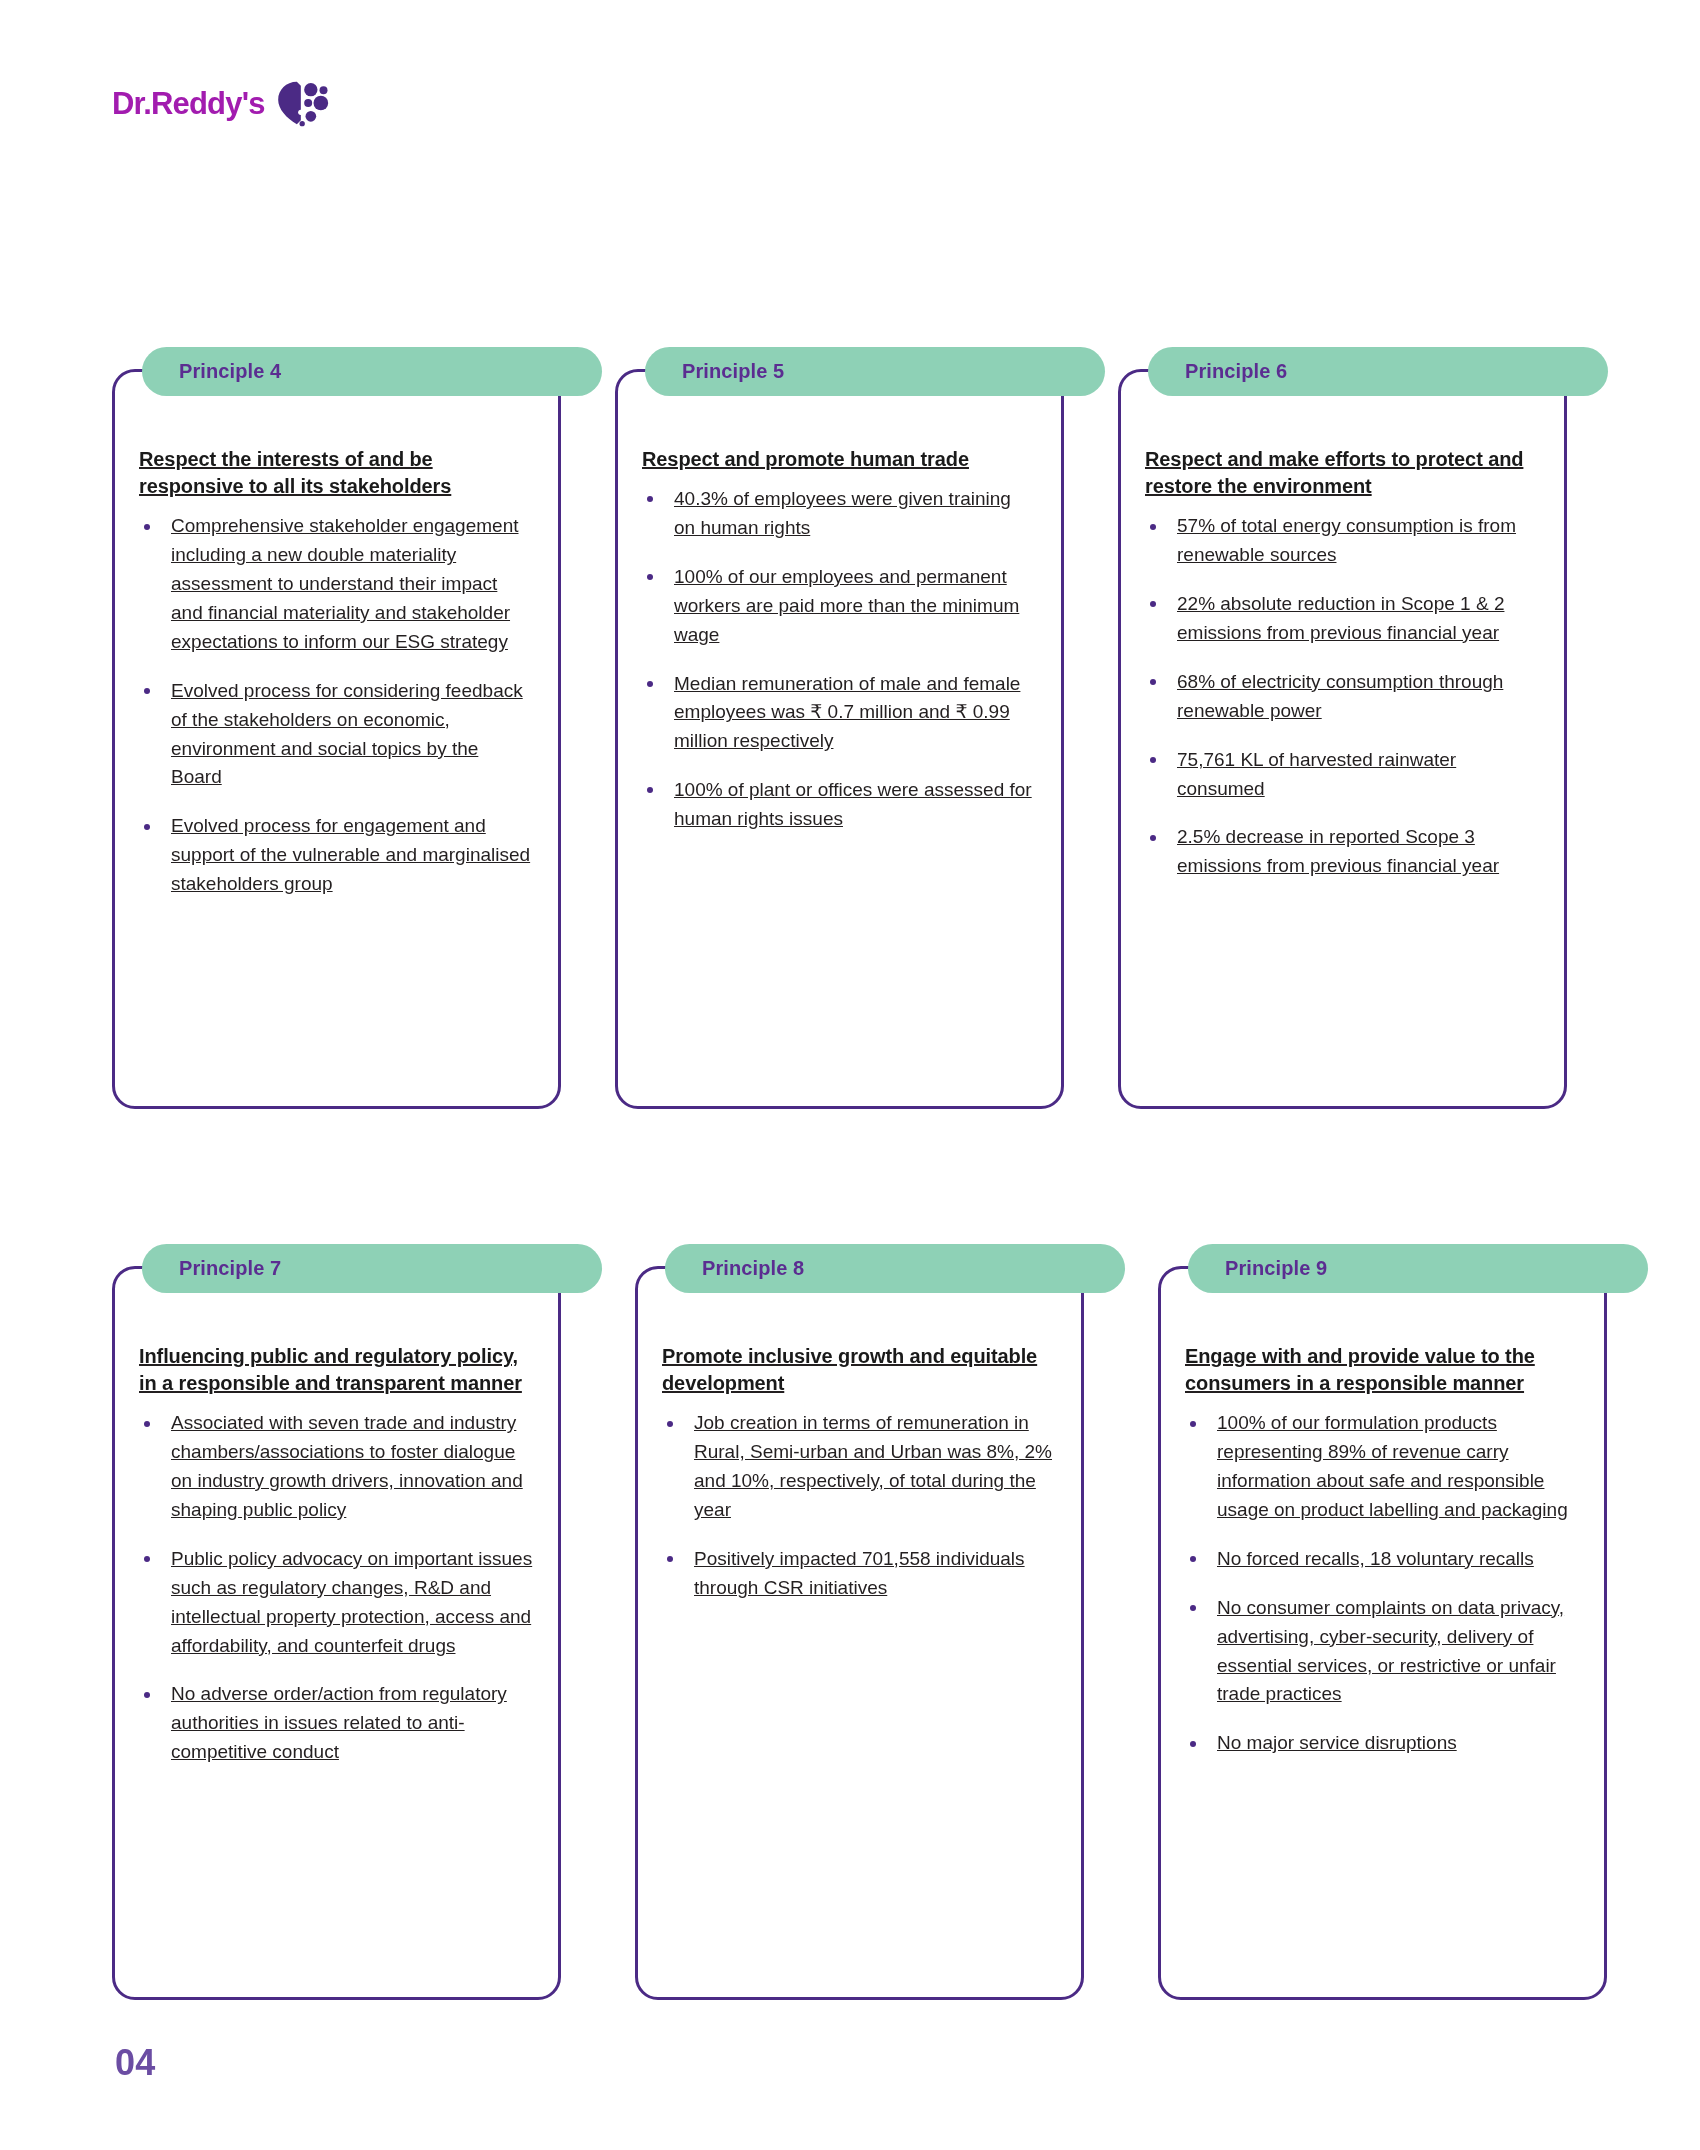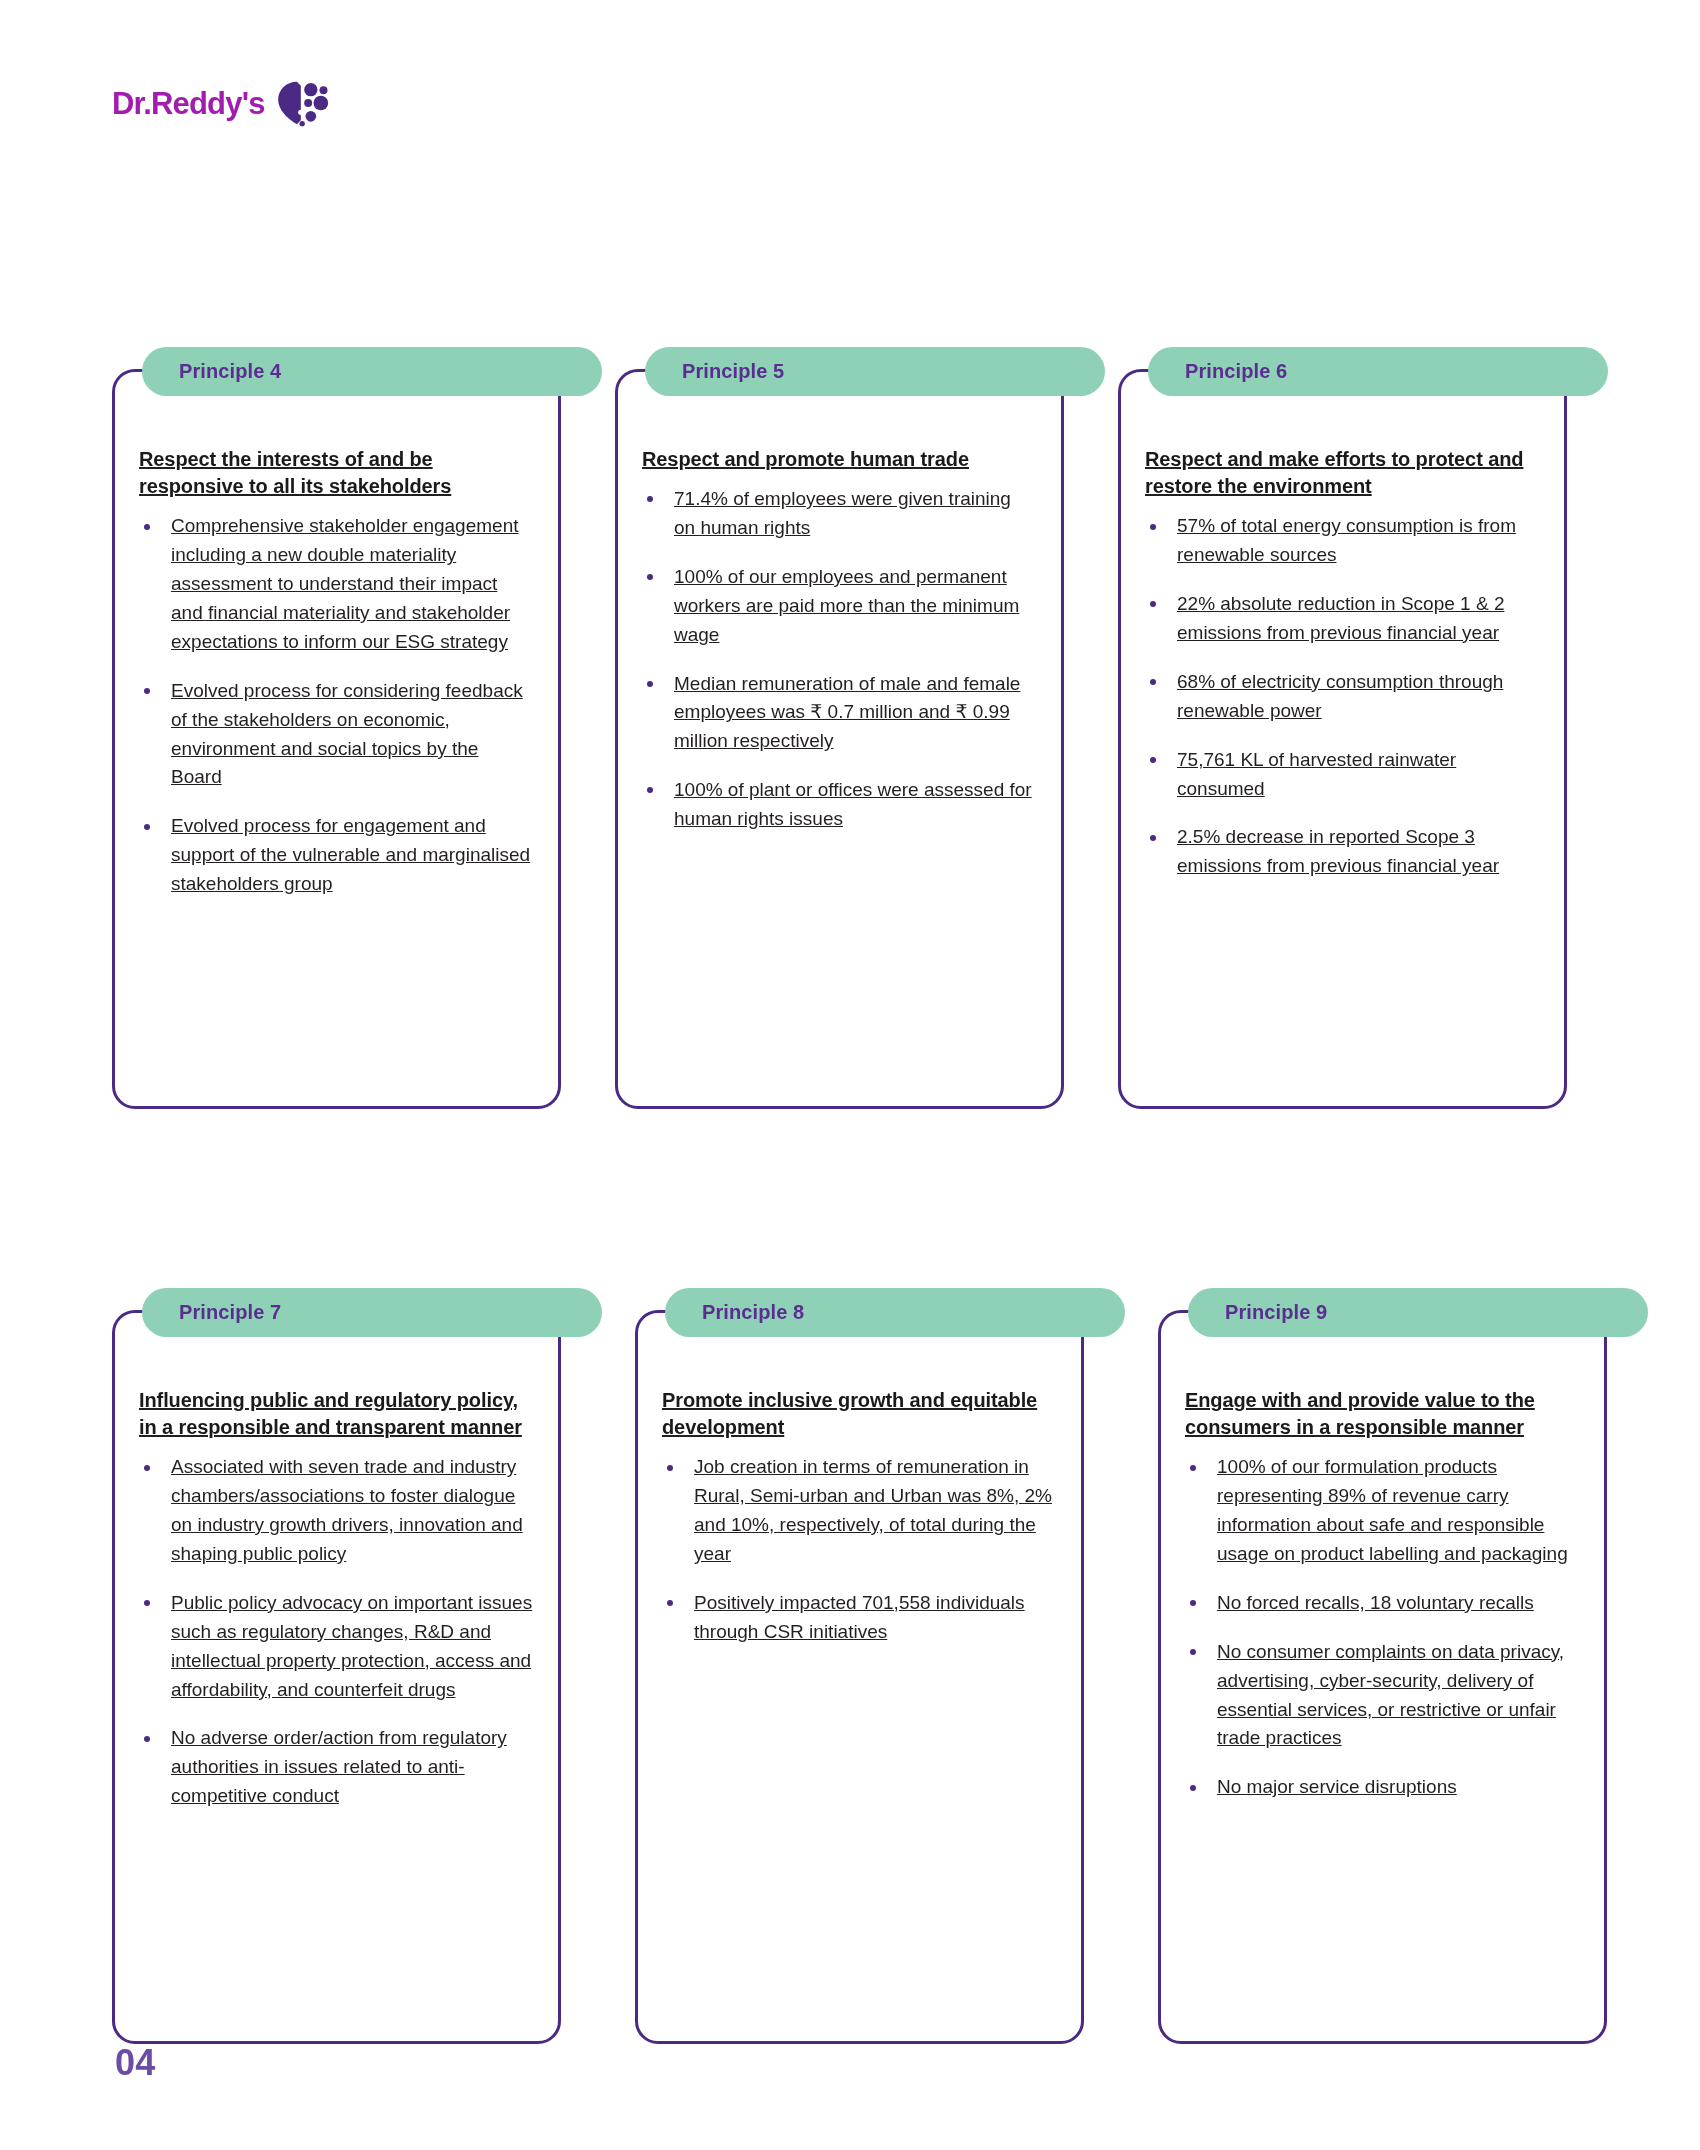--- a/index.html
+++ b/index.html
@@ -48,21 +48,21 @@
     width: 1476px;
     display: grid;
     grid-template-columns: repeat(3, 487px);
     column-gap: 8.7px;
     row-gap: 0;
     gap: 16px;
   }
   .grid-row-2 {
     position: absolute;
     left: 112px;
-    top: 1288px;
+    top: 1244px;
     width: 1476px;
     display: grid;
     grid-template-columns: repeat(3, 487px);
     column-gap: 8.7px;
     gap: 36px;
   }
 
   .card {
     position: relative;
     box-sizing: border-box;
@@ -201,21 +201,21 @@
   </div>
 
   <div class="card">
     <div class="card-frame"></div>
     <div class="card-pill">
       <span class="card-pill-label">Principle 5</span>
     </div>
     <div class="card-body">
       <div class="card-heading">Respect and promote human trade</div>
       <ul class="bullet-list">
-        <li class="bullet-item"><span class="bullet-dot"></span><span>71.4% of employees were given training on human rights</span></li>
+        <li class="bullet-item"><span class="bullet-dot"></span><span>40.3% of employees were given training on human rights</span></li>
         <li class="bullet-item"><span class="bullet-dot"></span><span>100% of our employees and permanent workers are paid more than the minimum wage</span></li>
         <li class="bullet-item"><span class="bullet-dot"></span><span>Median remuneration of male and female employees was ₹ 0.7 million and ₹ 0.99 million respectively</span></li>
         <li class="bullet-item"><span class="bullet-dot"></span><span>100% of plant or offices were assessed for human rights issues</span></li>
       </ul>
     </div>
   </div>
 
   <div class="card">
     <div class="card-frame"></div>
     <div class="card-pill">

